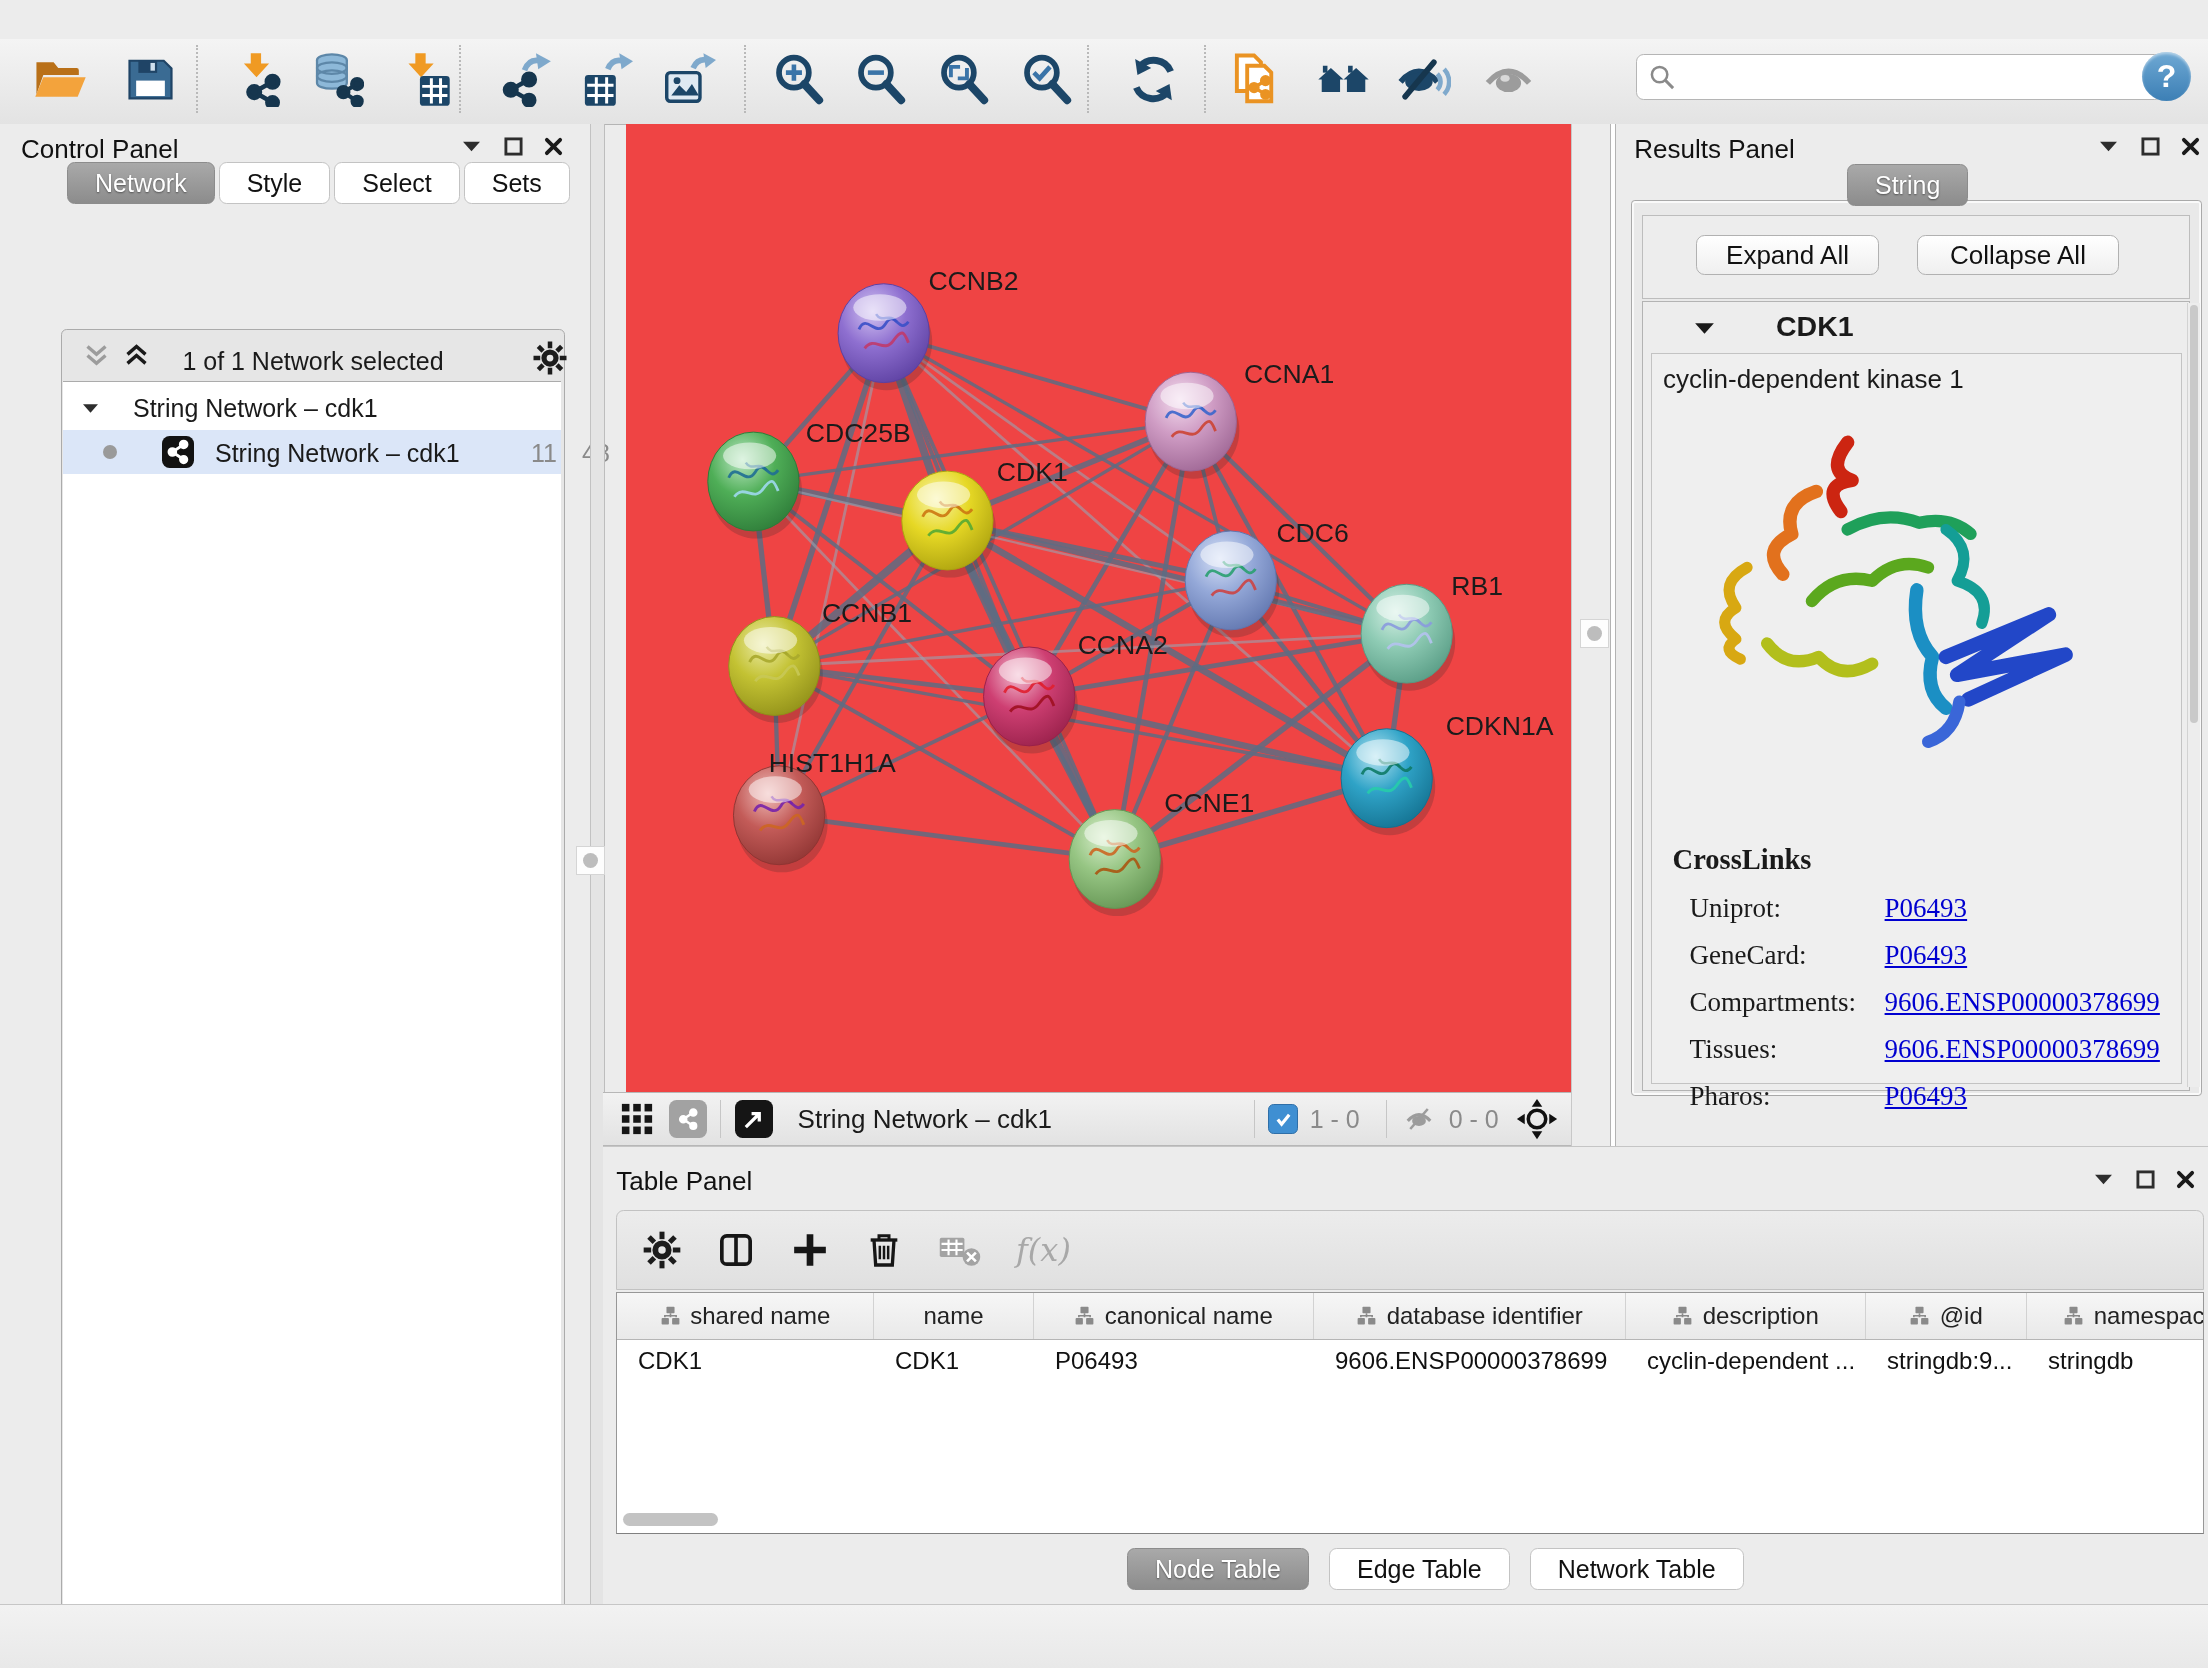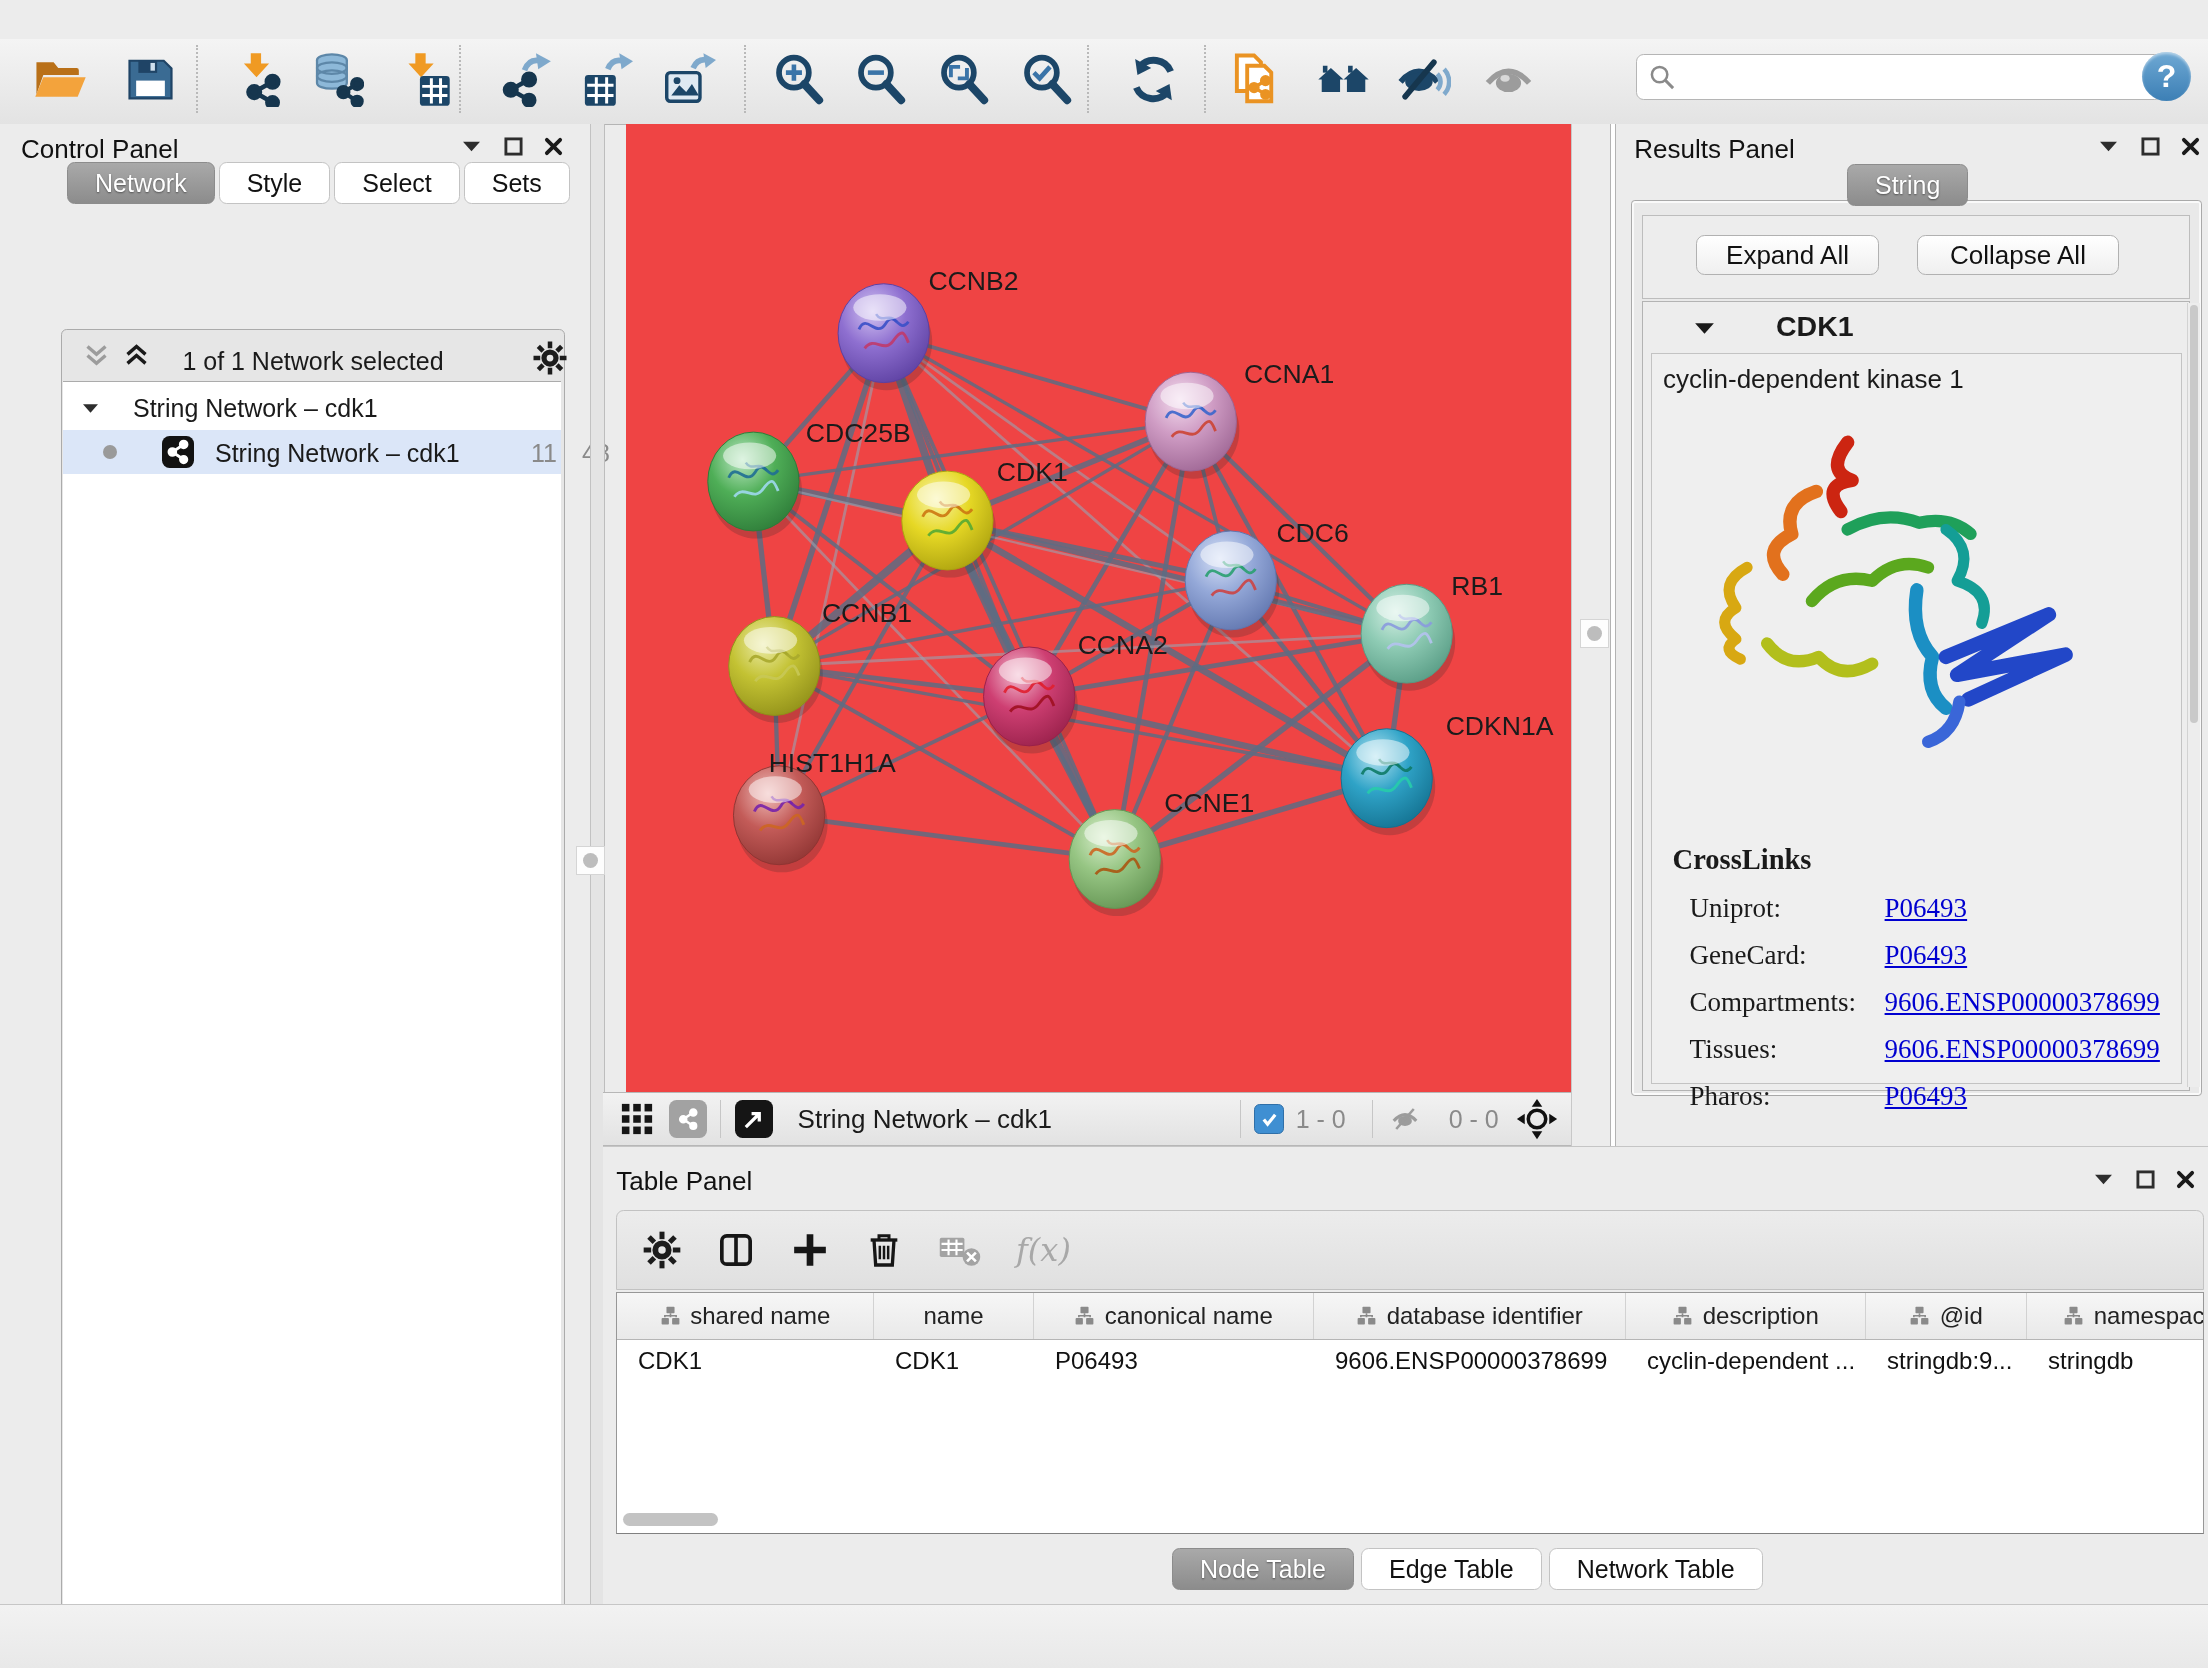--- a/index.html
+++ b/index.html
@@ -557,21 +557,21 @@
           <path d="M4 10l4 5 8-10" stroke="#fff" stroke-width="3.4" fill="none"></path>
         </svg>
     </span>
     <span class="gray" style="font-size:25px;margin:0 13.3px 0 11.4px;">1 - 0</span>
     <div class="nv-sep"></div>
     <svg width="36" height="30" viewBox="0 0 48 48">
         <path d="M6 27q18-20 36 0" stroke="#9c9c9c" stroke-width="5" fill="none"></path>
         <ellipse cx="24" cy="27" rx="11" ry="8" fill="#9c9c9c"></ellipse>
         <path d="M10 40L38 8" stroke="#9c9c9c" stroke-width="4"></path>
       </svg>
-    <span class="gray" style="font-size:25px;margin:0 17px 0 26px;">0 - 0</span>
+    <span class="gray" style="font-size:25px;margin:0 17px 0 12px;">0 - 0</span>
     <svg width="42" height="42" viewBox="0 0 48 48" style="margin-right:13.3px;">
         <circle cx="24" cy="24" r="10" fill="none" stroke="#111" stroke-width="4"></circle>
         <g fill="#111">
           <path d="M24 1l-6 9h12z"></path>
           <path d="M24 47l-6-9h12z"></path>
           <path d="M1 24l9-6v12z"></path>
           <path d="M47 24l-9-6v12z"></path>
         </g>
       </svg>
   </div>
@@ -789,21 +789,21 @@
           <div class="td" style="width: 160px;">CDK1</div>
           <div class="td" style="width: 280px;">P06493</div>
           <div class="td" style="width: 312px;">9606.ENSP00000378699</div>
           <div class="td" style="width: 240px;">cyclin-dependent ...</div>
           <div class="td" style="width: 161px;">stringdb:9...</div>
           <div class="td" style="width: 228px;">stringdb</div>
         </div>
       </div>
     <div class="hscroll"></div>
   </div>
-  <div class="abs tabsrow" style="left:1127px;top:1548px;gap:7px;margin-left:45px;">
+  <div class="abs tabsrow" style="left:1127px;top:1548px;gap:20px;">
       <div class="ptab active">Node Table</div>
       <div class="ptab">Edge Table</div>
       <div class="ptab">Network Table</div>
     </div>
 
   <div class="abs" style="left:0;top:1604px;width:2208px;height:65px;background:linear-gradient(#f2f2f2,#e8e8e8);border-top:1px solid #c6c6c6;">
     
     
     
   </div>

